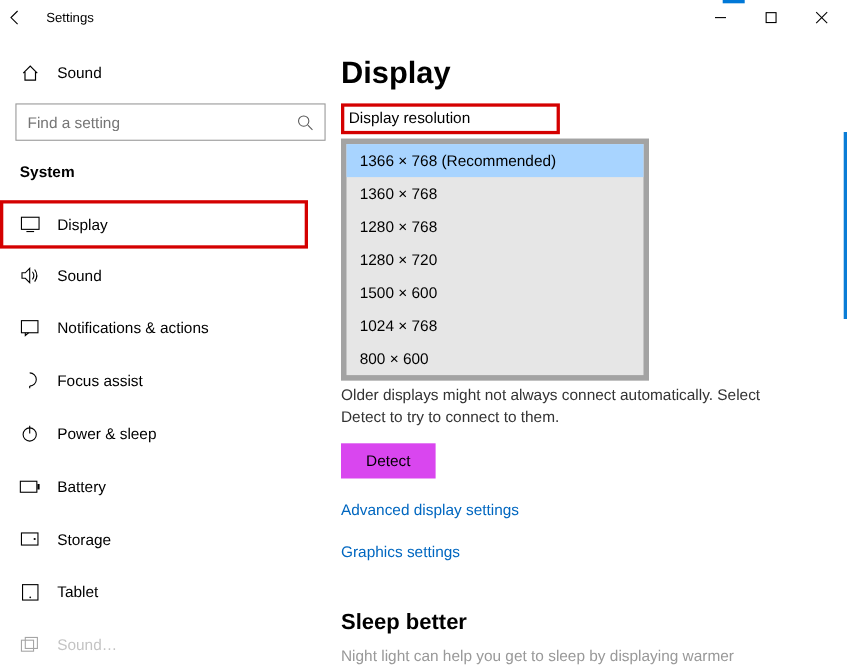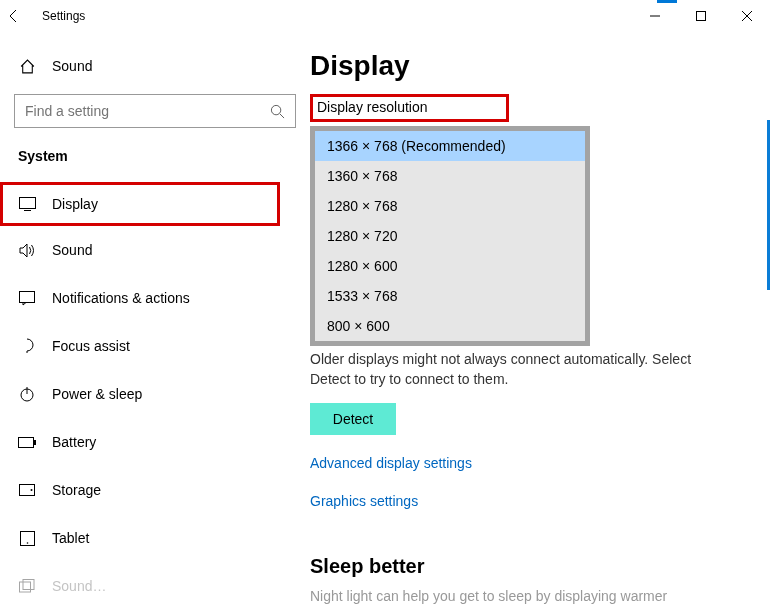--- a/index.html
+++ b/index.html
@@ -35,21 +35,21 @@
     .main { flex: 1; padding: 18px 30px 0 0; position: relative; }
     .page-title { font-size: 28px; font-weight: 600; margin-bottom: 12px; }
     .subhead { font-size: 14px; display: inline-block; padding: 2px 78px 4px 4px; }
     .subhead-wrap { border: 3px solid #d40000; display: inline-block; margin-bottom: 4px; }
 
     .dropdown { width: 280px; border: 5px solid #a3a3a3; background: #e6e6e6; }
     .dd-option { height: 30px; display: flex; align-items: center; padding-left: 12px; font-size: 14px; cursor: pointer; }
     .dd-option.selected { background: #a8d4ff; }
 
     .body-text { font-size: 14px; color: #333; margin-top: 4px; line-height: 1.4; max-width: 400px; }
-    .detect-btn { margin-top: 14px; width: 86px; height: 32px; background: #5eead4; border: none; font-size: 14px; cursor: pointer; }
+    .detect-btn { margin-top: 14px; width: 86px; height: 32px; background: #d946ef; border: none; font-size: 14px; cursor: pointer; }
 
     .link { color: #0067c0; font-size: 14px; display: block; cursor: pointer; }
     .link.first { margin-top: 20px; }
     .link.second { margin-top: 22px; }
 
     .section-title { font-size: 20px; font-weight: 600; margin-top: 46px; }
     .faded-text { font-size: 14px; color: #999; margin-top: 10px; }
     .right-line { position: absolute; right: 0; top: 120px; width: 3px; height: 170px; background: #0a7dd6; }
 
     svg { overflow: visible; }
@@ -194,22 +194,22 @@
     <div class="page-title">Display</div>
     <div class="subhead-wrap">
       <div class="subhead">Display resolution</div>
     </div>
 
     <div class="dropdown">
       <div class="dd-option selected">1366 × 768 (Recommended)</div>
       <div class="dd-option">1360 × 768</div>
       <div class="dd-option">1280 × 768</div>
       <div class="dd-option">1280 × 720</div>
-      <div class="dd-option">1280 × 600</div>
-      <div class="dd-option">1533 × 768</div>
+      <div class="dd-option">1500 × 600</div>
+      <div class="dd-option">1024 × 768</div>
       <div class="dd-option">800 × 600</div>
     </div>
 
     <div class="body-text">Older displays might not always connect automatically. Select Detect to try to connect to them.</div>
     <button class="detect-btn">Detect</button>
 
     <a class="link first">Advanced display settings</a>
     <a class="link second">Graphics settings</a>
 
     <div class="section-title">Sleep better</div>

